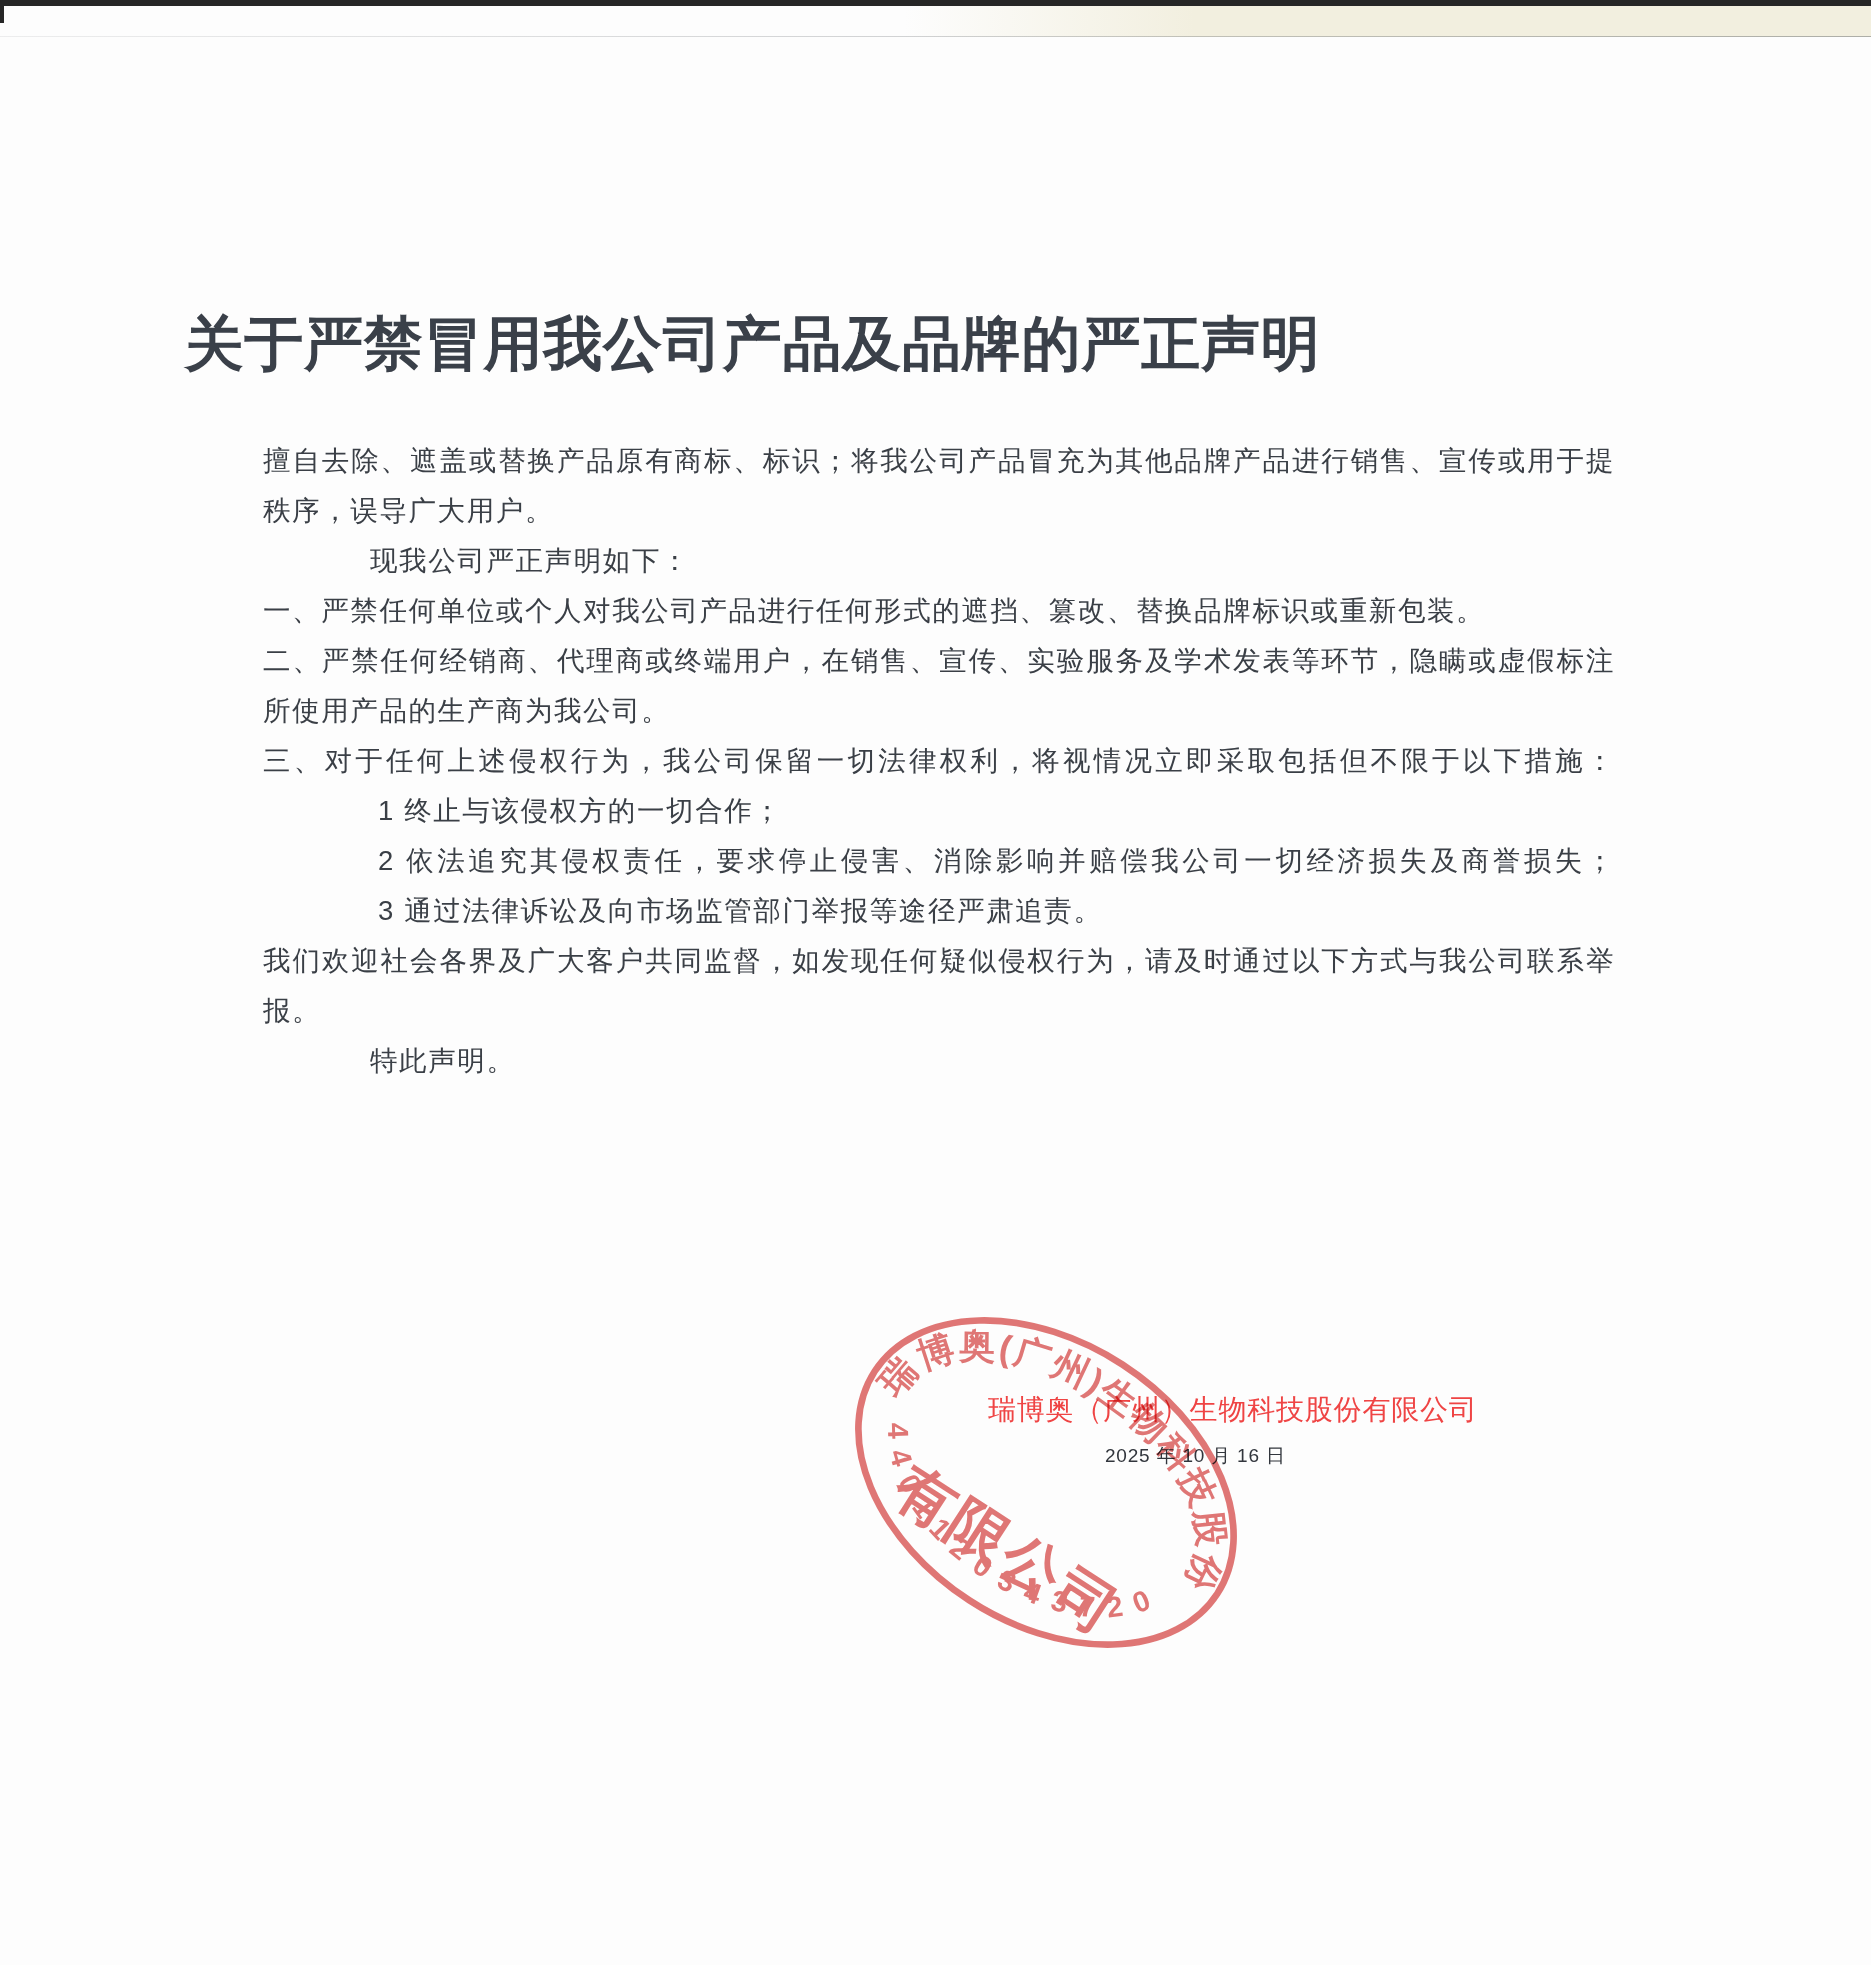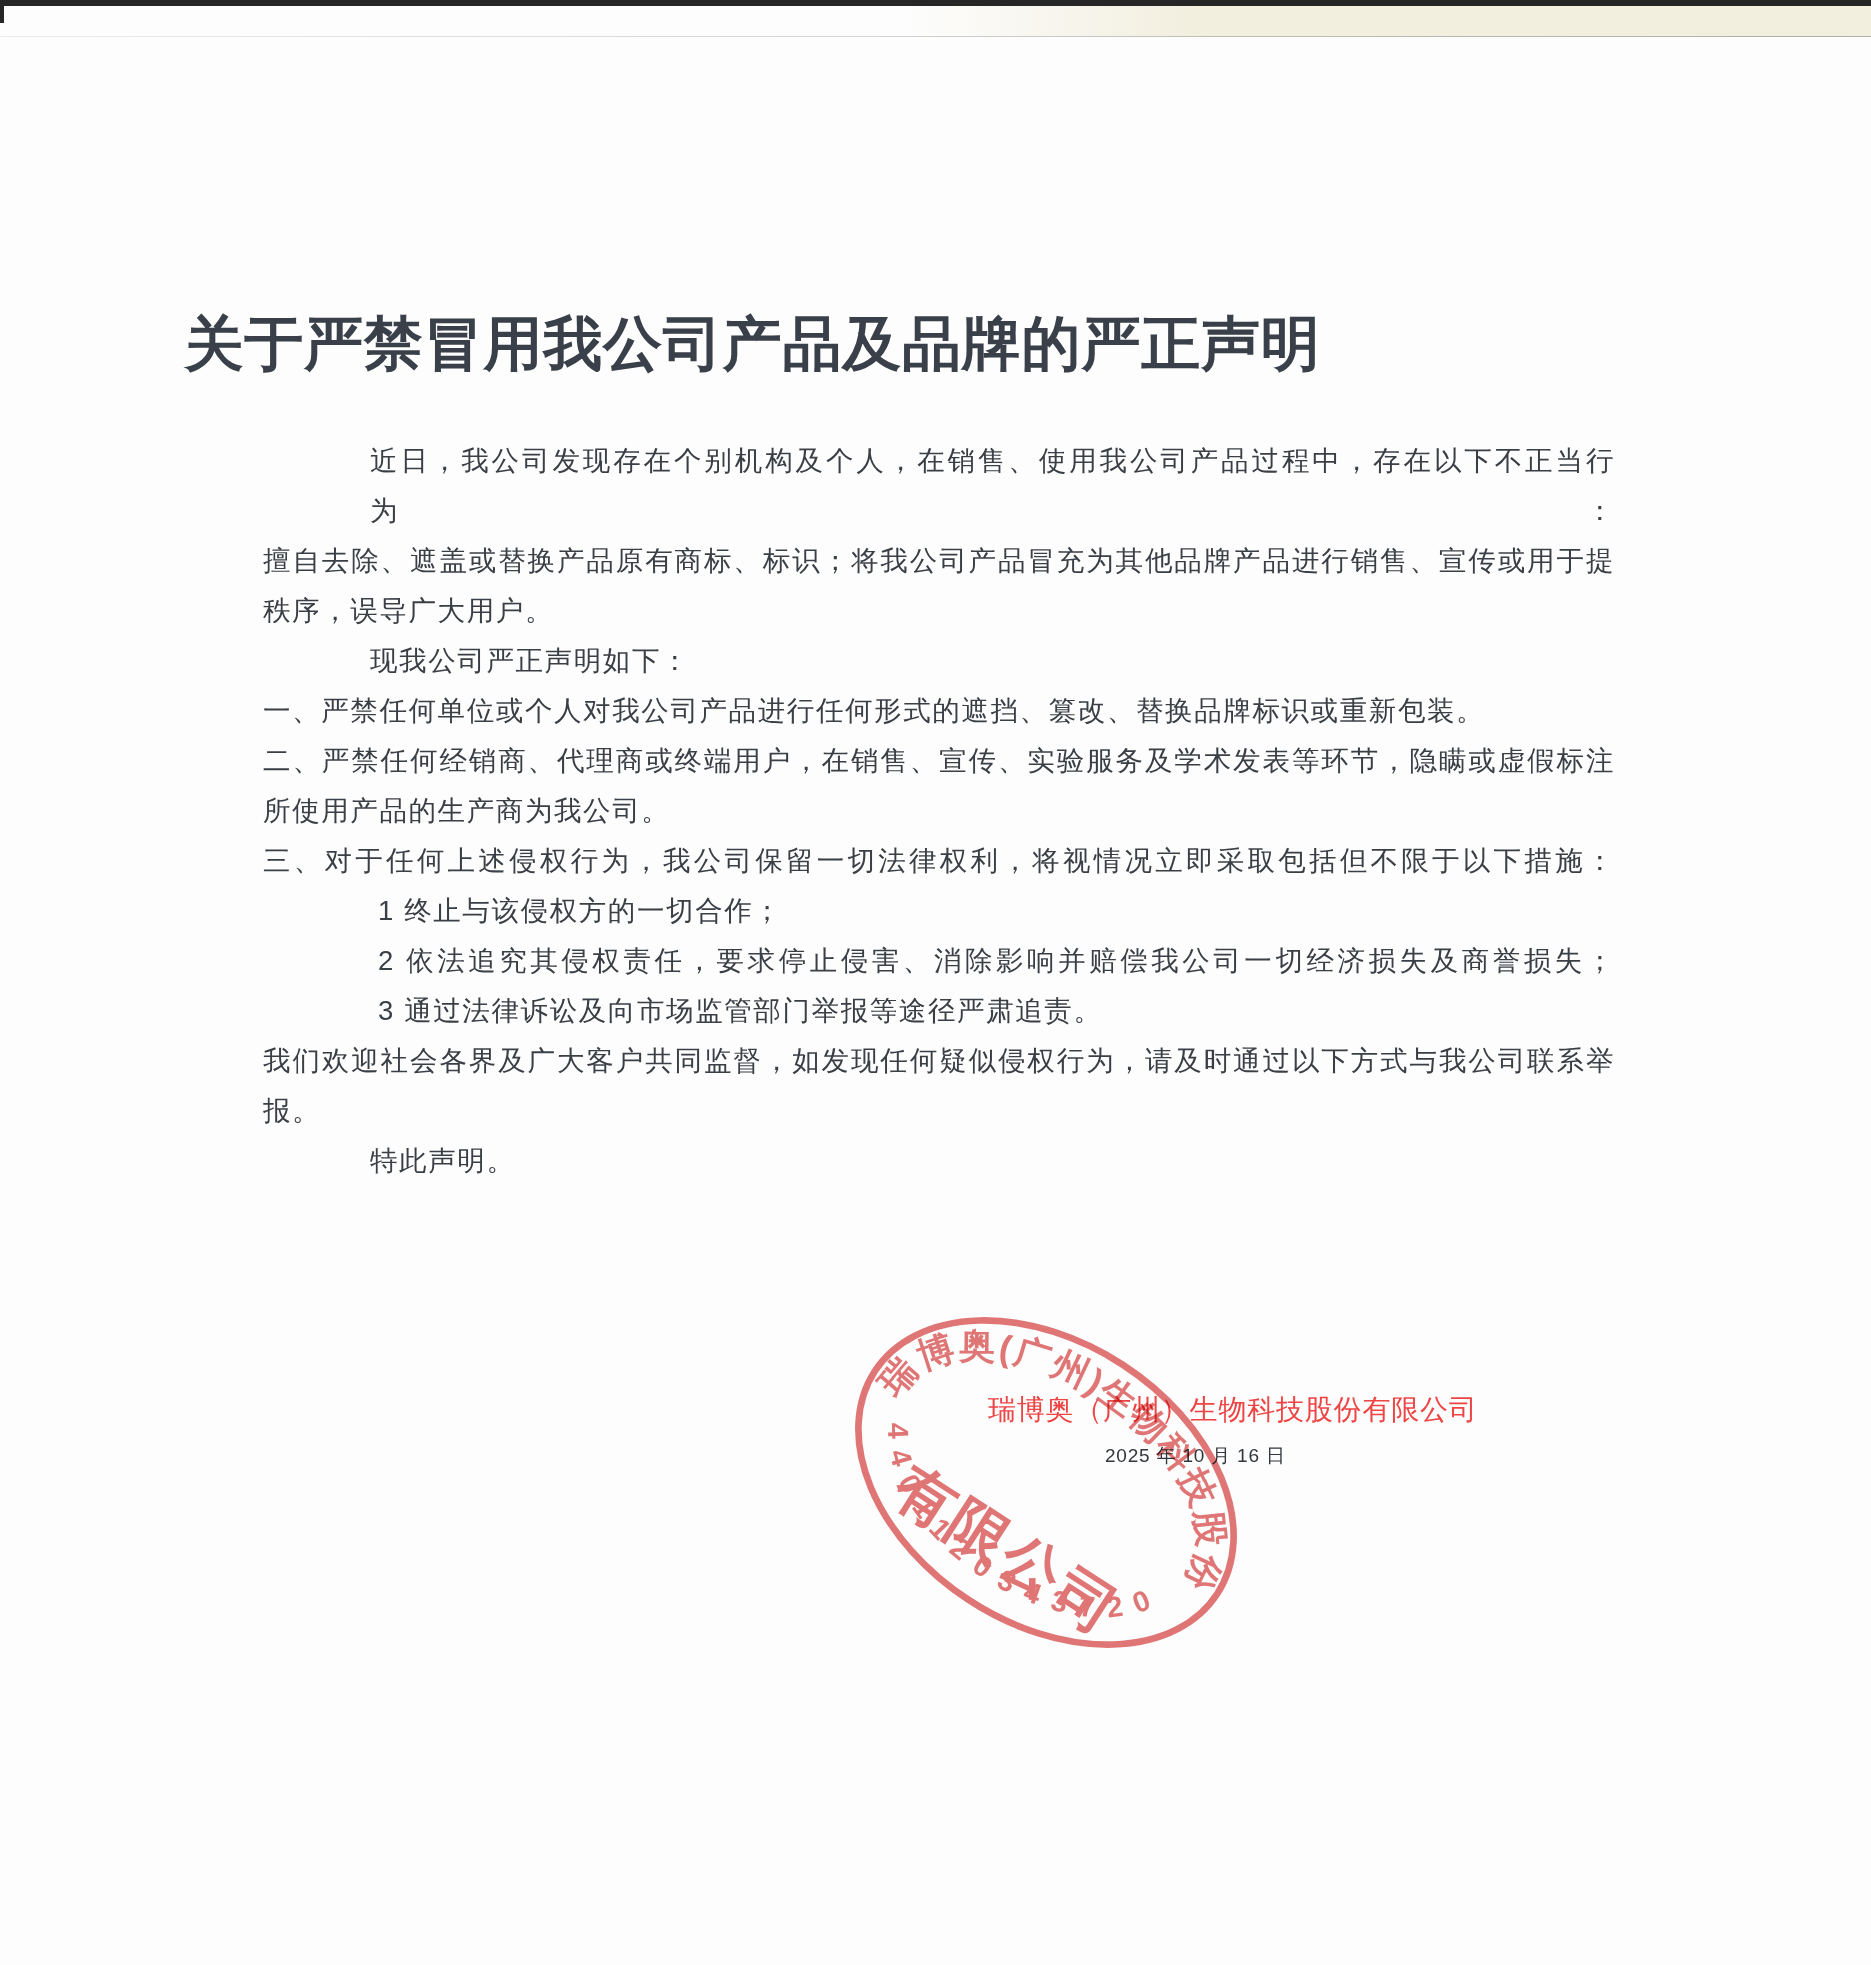--- a/index.html
+++ b/index.html
@@ -59,21 +59,20 @@
 
 <div class="scan-topbar"></div>
 <div class="scan-left-sliver"></div>
 <div class="scan-corner"></div>
 <div class="scan-cream"></div>
 <div class="scan-line"></div>
 
 <div class="doc-title">关于严禁冒用我公司产品及品牌的严正声明</div>
 
 <div class="doc-body">
-  <div class="ln ind fill">近日，我公司发现存在个别机构及个人，在销售、使用我公司产品过程中，存在以下不正当行为：</div>
   <div class="ln fill">擅自去除、遮盖或替换产品原有商标、标识；将我公司产品冒充为其他品牌产品进行销售、宣传或用于提</div>
   <div class="ln">秩序，误导广大用户。</div>
   <div class="ln ind">现我公司严正声明如下：</div>
   <div class="ln">一、严禁任何单位或个人对我公司产品进行任何形式的遮挡、篡改、替换品牌标识或重新包装。</div>
   <div class="ln fill">二、严禁任何经销商、代理商或终端用户，在销售、宣传、实验服务及学术发表等环节，隐瞒或虚假标注</div>
   <div class="ln">所使用产品的生产商为我公司。</div>
   <div class="ln fill">三、对于任何上述侵权行为，我公司保留一切法律权利，将视情况立即采取包括但不限于以下措施：</div>
   <div class="ln ind-num">1  终止与该侵权方的一切合作；</div>
   <div class="ln ind-num fill">2  依法追究其侵权责任，要求停止侵害、消除影响并赔偿我公司一切经济损失及商誉损失；</div>
   <div class="ln ind-num">3  通过法律诉讼及向市场监管部门举报等途径严肃追责。</div>

